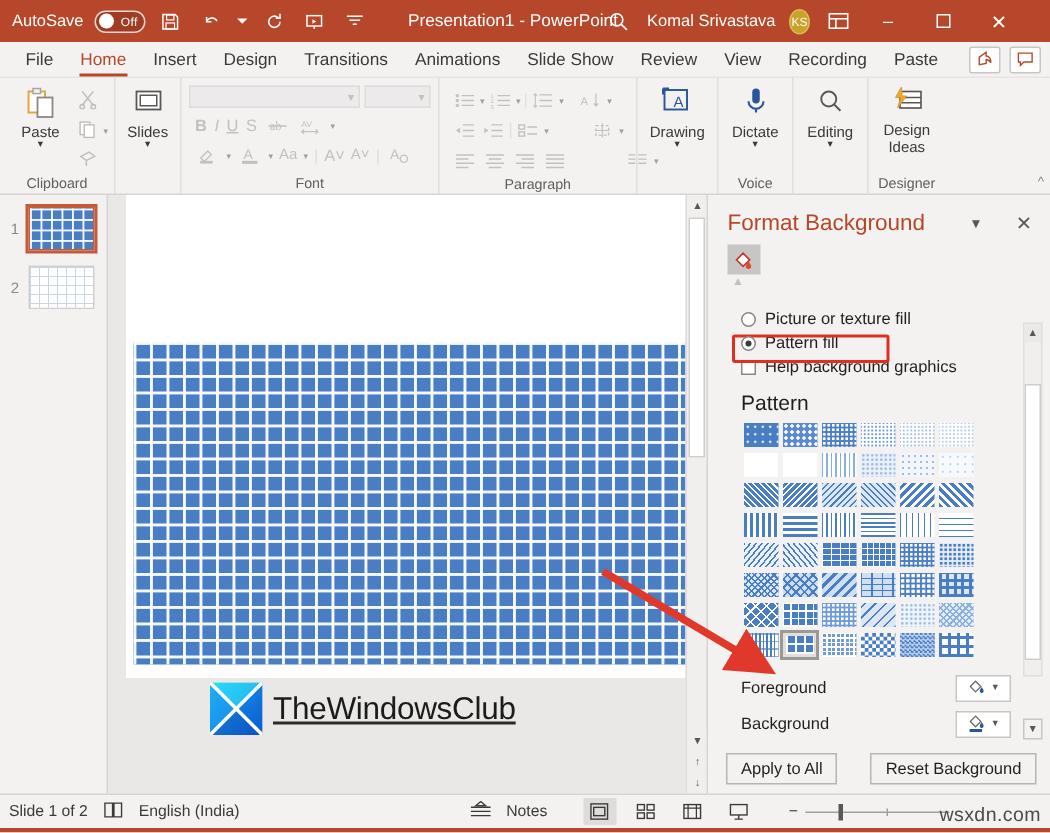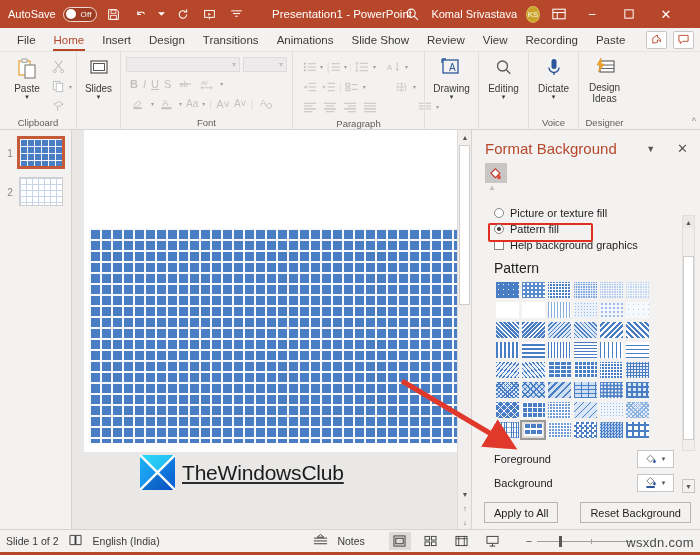--- a/index.html
+++ b/index.html
@@ -630,47 +630,47 @@
           <span class="cv">▾</span>
         </div>
       </div>
       <div class="glabel"></div>
     </div>
 
     <div class="rgroup" style="width:50px">
       <div class="gbody">
         <div class="bigbtn" style="width:44px">
           <span class="gl">
-            <svg width="22" height="22" viewBox="0 0 22 22">
-                <circle cx="9.5" cy="9" r="5" fill="none" stroke="#5a5856" stroke-width="1.3"></circle>
-                <path d="M13.3 12.8l4 4" stroke="#5a5856" stroke-width="1.3"></path>
-              </svg>
-          </span>
-          <span class="bl">Editing</span>
+            <svg width="20" height="22" viewBox="0 0 20 22">
+                <rect x="7.5" y="2" width="5" height="10" rx="2.5" fill="#2b579a"></rect>
+                <path d="M5 10.5a5 5 0 0 0 10 0" fill="none" stroke="#2b579a" stroke-width="1.4"></path>
+                <path d="M10 15.5V18" stroke="#2b579a" stroke-width="1.4"></path>
+              </svg>
+          </span>
+          <span class="bl">Dictate</span>
           <span class="cv">▾</span>
         </div>
       </div>
-      <div class="glabel"></div>
+      <div class="glabel">Voice</div>
     </div>
 
     <div class="rgroup" style="width:50px">
       <div class="gbody">
         <div class="bigbtn" style="width:44px">
           <span class="gl">
-            <svg width="20" height="22" viewBox="0 0 20 22">
-                <rect x="7.5" y="2" width="5" height="10" rx="2.5" fill="#2b579a"></rect>
-                <path d="M5 10.5a5 5 0 0 0 10 0" fill="none" stroke="#2b579a" stroke-width="1.4"></path>
-                <path d="M10 15.5V18" stroke="#2b579a" stroke-width="1.4"></path>
-              </svg>
-          </span>
-          <span class="bl">Dictate</span>
+            <svg width="22" height="22" viewBox="0 0 22 22">
+                <circle cx="9.5" cy="9" r="5" fill="none" stroke="#5a5856" stroke-width="1.3"></circle>
+                <path d="M13.3 12.8l4 4" stroke="#5a5856" stroke-width="1.3"></path>
+              </svg>
+          </span>
+          <span class="bl">Editing</span>
           <span class="cv">▾</span>
         </div>
       </div>
-      <div class="glabel">Voice</div>
+      <div class="glabel"></div>
     </div>
 
     <div class="rgroup" style="width:52px">
       <div class="gbody">
         <div class="bigbtn" style="width:46px">
           <span class="gl">
             <svg width="24" height="20" viewBox="0 0 24 20">
                 <rect x="7" y="4" width="14" height="11" fill="#fff" stroke="#5a5856" stroke-width="1.1"></rect>
                 <path d="M7 8h14M7 11.5h14" stroke="#5a5856" stroke-width=".9"></path>
                 <path d="M8 1l-4 7h3.4l-2 7 6-8H8.4z" fill="#f0a830" stroke="#e09020" stroke-width=".6"></path>

